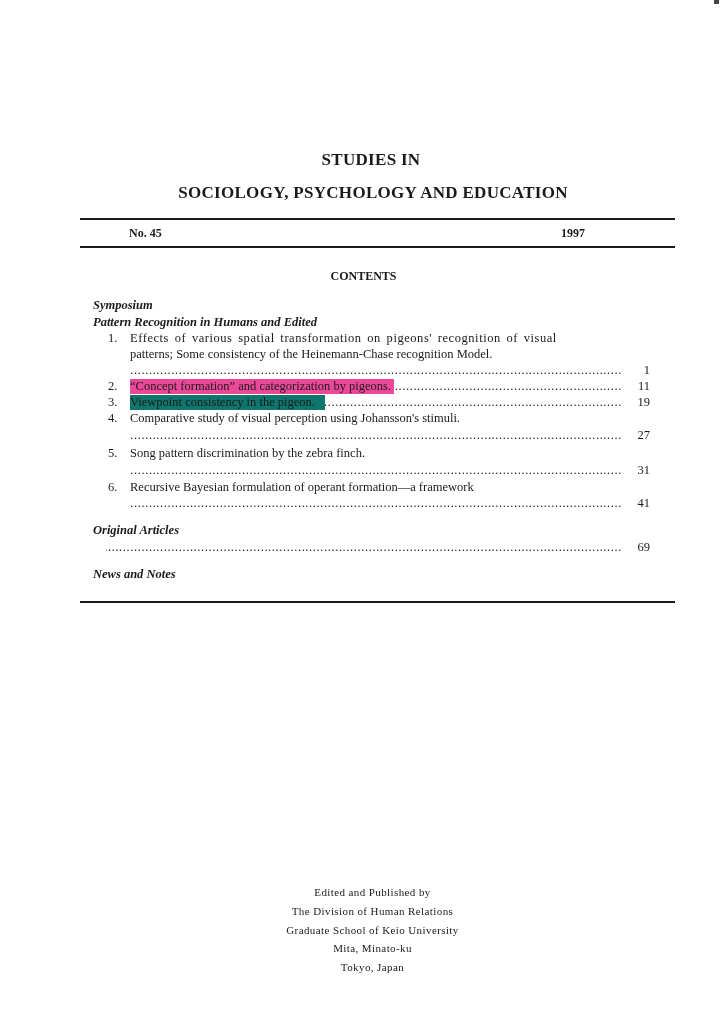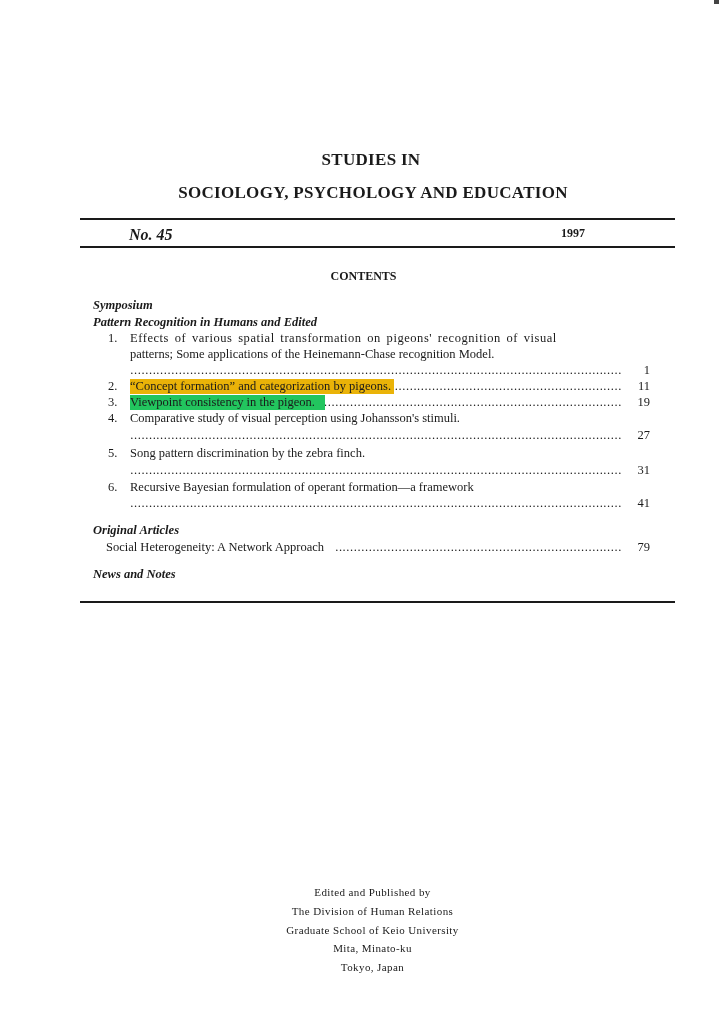--- a/index.html
+++ b/index.html
@@ -7,21 +7,21 @@
     width: 724px; height: 1024px; background: #ffffff; position: relative;
     font-family: "Liberation Serif", serif; color: #1a1a1a; overflow: hidden;
   }
   .abs { position: absolute; }
   .title1 { top: 150px; left: 0; width: 742px; text-align: center; font-weight: bold; font-size: 17px; letter-spacing: 0.3px; }
   .title2 { top: 183px; left: 0; width: 746px; text-align: center; font-weight: bold; font-size: 17px; letter-spacing: 0.3px; }
   .rule { position: absolute; left: 80px; width: 595px; background: #1a1a1a; }
   .rule1 { top: 218px; height: 2px; }
   .rule2 { top: 246px; height: 2px; }
   .rule3 { top: 601px; height: 2px; }
-  .issue { top: 226px; left: 129px; font-weight: bold; font-size: 16px; font-style: italic; }
+  .issue { top: 226px; left: 129px; font-weight: bold; font-size: 12px; }
   .year { top: 226px; left: 561px; font-weight: bold; font-size: 12px; }
   .contents { top: 269px; left: 0; width: 727px; text-align: center; font-weight: bold; font-size: 12px; }
   .sec { font-weight: bold; font-size: 12.5px; left: 93px; font-style: italic; }
   .line { font-size: 12.5px; white-space: nowrap; }
   .num { left: 108px; }
   .txt { left: 130px; text-align: center; }
   .entry-tail { position: absolute; left: 130px; width: 520px; height: 16px; font-size: 12.5px; white-space: nowrap; }
   .dots { position: absolute; right: 28px; overflow: hidden; letter-spacing: 0.6px; text-align: right; }
   .page { position: absolute; right: 0; width: 24px; text-align: right; }
   .pub { left: 0; width: 745px; text-align: center; font-size: 11px; letter-spacing: 0.4px; }
@@ -41,40 +41,40 @@
 <div class="rule rule2"></div>
 
 <div class="abs contents">CONTENTS</div>
 
 <div class="abs sec" style="top:298px;">Symposium</div>
 <div class="abs sec" style="top:315px;">Pattern Recognition in Humans and Edited</div>
 
 <div>
   <div class="abs line num" style="top:331px;">1.</div>
   <div class="abs line txt" style="top:331px; letter-spacing:0.55px; word-spacing:2px;">Effects of various spatial transformation on pigeons' recognition of visual</div>
-  <div class="abs line txt" style="top:347px;">patterns; Some applications of the Heinemann-Chase recognition Model.</div>
+  <div class="abs line txt" style="top:347px;">patterns; Some consistency of the Heinemann-Chase recognition Model.</div>
   <div class="entry-tail" style="top:363px; left:130px;">
     <span class="dots" style="left: 0px; direction: rtl; white-space: nowrap; unicode-bidi: bidi-override;"><span style="direction: ltr; unicode-bidi: isolate;">......................................................................................................................................................................</span></span>
     <span class="page">1</span>
   </div>
 </div>
 
 <div>
   <div class="abs line num" style="top:379px;">2.</div>
   <div class="entry-tail" style="top:379px;">
-    <span style="position:absolute;left:0;background:#eab308;z-index:2;padding-right:3px;">“Concept formation” and categorization by pigeons.</span>
+    <span style="position:absolute;left:0;background:#ec4899;z-index:2;padding-right:3px;">“Concept formation” and categorization by pigeons.</span>
     <span class="dots" style="left: 0px; direction: rtl; white-space: nowrap; unicode-bidi: bidi-override;"><span style="direction: ltr; unicode-bidi: isolate;">......................................................................................................................................................................</span></span>
     <span class="page">11</span>
   </div>
 </div>
 
 <div>
   <div class="abs line num" style="top:395px;">3.</div>
   <div class="entry-tail" style="top:395px;">
-    <span style="position:absolute;left:0;background:#22c55e;z-index:2;padding-right:10px;">Viewpoint consistency in the pigeon.</span>
+    <span style="position:absolute;left:0;background:#0f766e;z-index:2;padding-right:10px;">Viewpoint consistency in the pigeon.</span>
     <span class="dots" style="left: 0px; direction: rtl; white-space: nowrap; unicode-bidi: bidi-override;"><span style="direction: ltr; unicode-bidi: isolate;">......................................................................................................................................................................</span></span>
     <span class="page">19</span>
   </div>
 </div>
 
 <div>
   <div class="abs line num" style="top:411px;">4.</div>
   <div class="abs line txt" style="top:411px;">Comparative study of visual perception using Johansson's stimuli.</div>
   <div class="entry-tail" style="top:428px;">
     <span class="dots" style="left: 0px; direction: rtl; white-space: nowrap; unicode-bidi: bidi-override;"><span style="direction: ltr; unicode-bidi: isolate;">......................................................................................................................................................................</span></span>
@@ -97,23 +97,22 @@
   <div class="entry-tail" style="top:496px;">
     <span class="dots" style="left: 0px; direction: rtl; white-space: nowrap; unicode-bidi: bidi-override;"><span style="direction: ltr; unicode-bidi: isolate;">......................................................................................................................................................................</span></span>
     <span class="page">41</span>
   </div>
 </div>
 
 <div class="abs sec" style="top:523px;">Original Articles</div>
 
 <div>
   <div class="entry-tail" style="top:540px; left:106px; width:544px;">
-    <span style="position:absolute;left:0;background:#fff;z-index:2;padding-right:10px;">Social Heterogeneity: A Network Approach</span>
     <span class="dots" style="left: 0px; direction: rtl; white-space: nowrap; unicode-bidi: bidi-override;"><span style="direction: ltr; unicode-bidi: isolate;">......................................................................................................................................................................</span></span>
-    <span class="page">79</span>
+    <span class="page">69</span>
   </div>
 </div>
 
 <div class="abs sec" style="top:567px;">News and Notes</div>
 
 <div class="rule rule3"></div>
 
 <div class="abs pub" style="top:886px;">Edited and Published by</div>
 <div class="abs pub" style="top:905px;">The Division of Human Relations</div>
 <div class="abs pub" style="top:924px;">Graduate School of Keio University</div>

